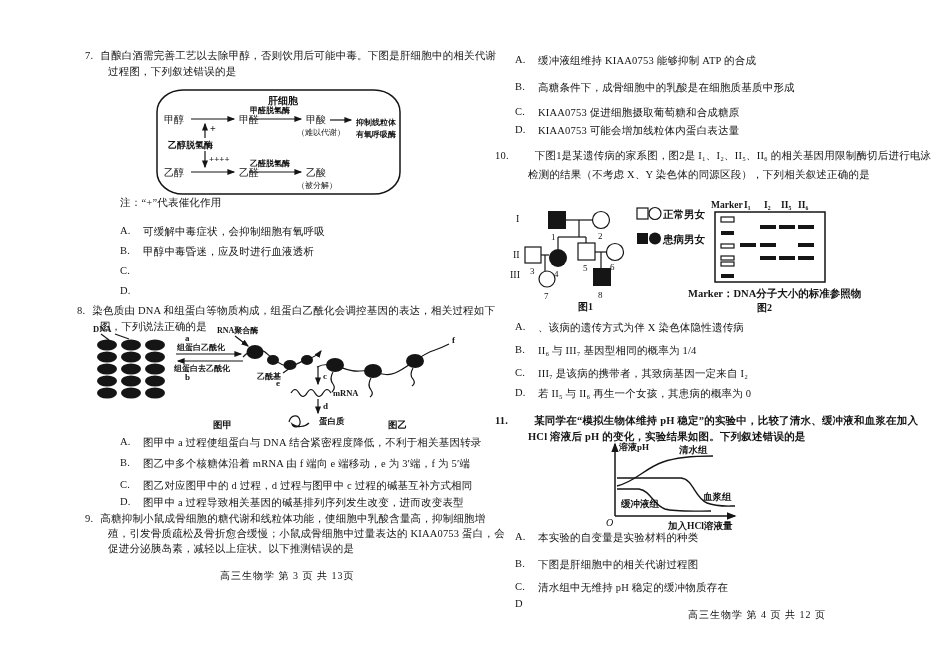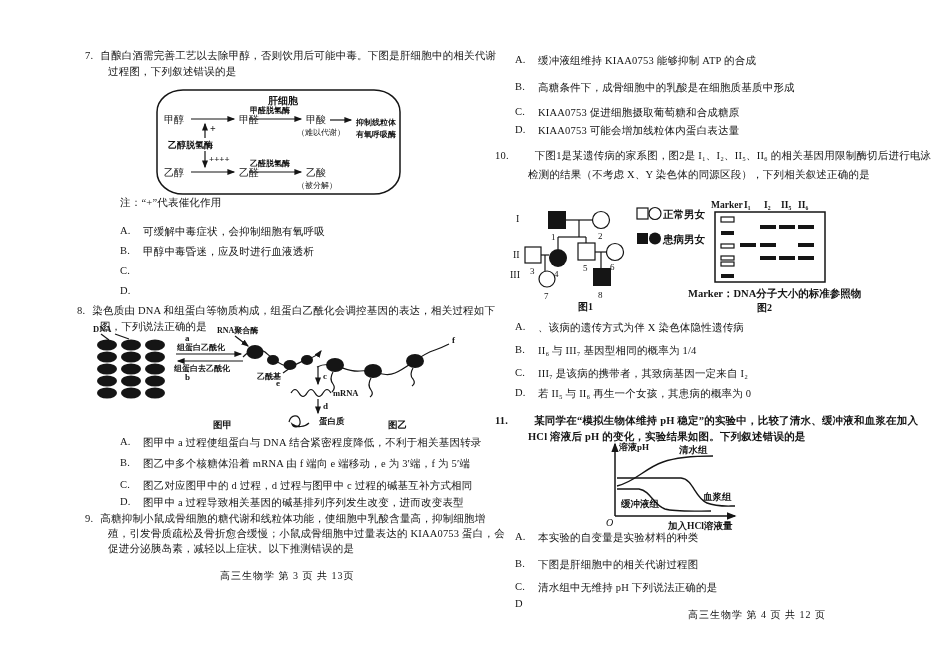--- a/index.html
+++ b/index.html
@@ -336,19 +336,19 @@
 <div class="opt" style="left:515px;top:531px;">
   <span class="lab">A.</span>
   <span>本实验的自变量是实验材料的种类</span>
 </div>
 <div class="opt" style="left:515px;top:558px;">
   <span class="lab">B.</span>
   <span>下图是肝细胞中的相关代谢过程图</span>
 </div>
 <div class="opt" style="left:515px;top:581px;">
   <span class="lab">C.</span>
-  <span>清水组中无维持 pH 下列说法正确的是</span>
+  <span>清水组中无维持 pH 稳定的缓冲物质存在</span>
 </div>
 <div class="opt" style="left:515px;top:598px;">
   <span class="lab">D</span>
 </div>
 
 <div class="footer" style="left:688px;top:608px;">高三生物学 第 4 页 共 12 页</div>
 
 </body></html>

